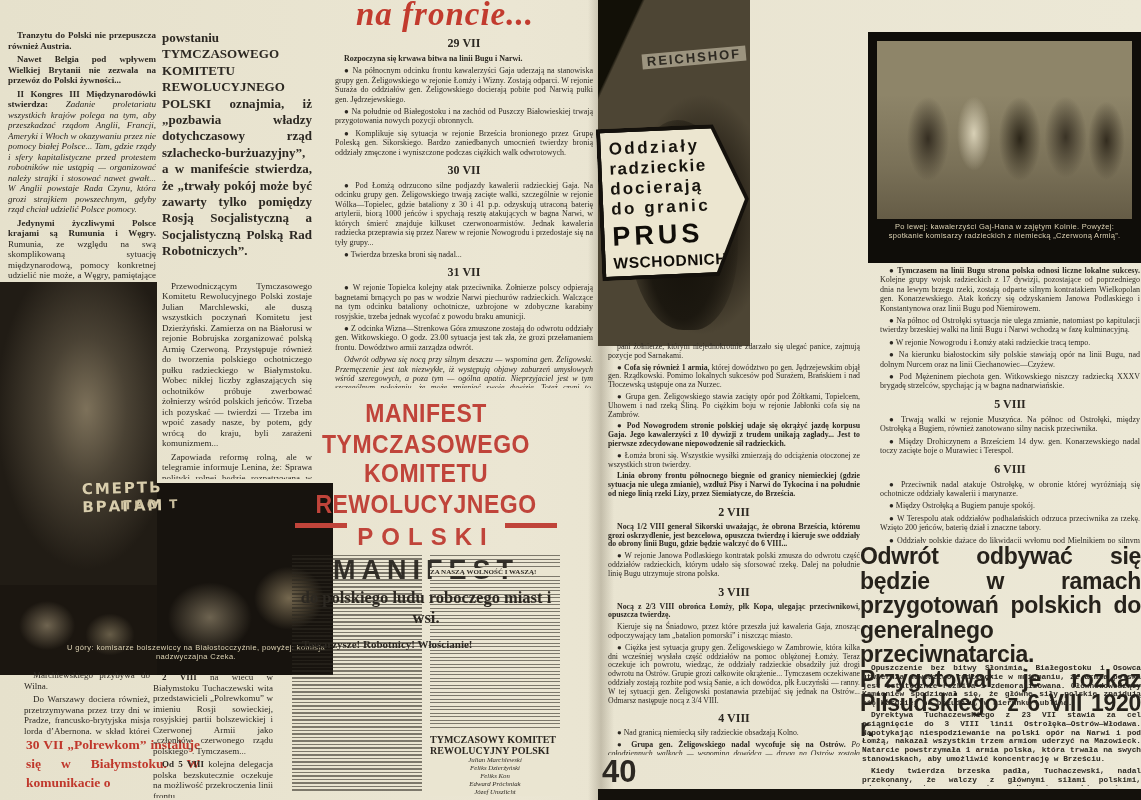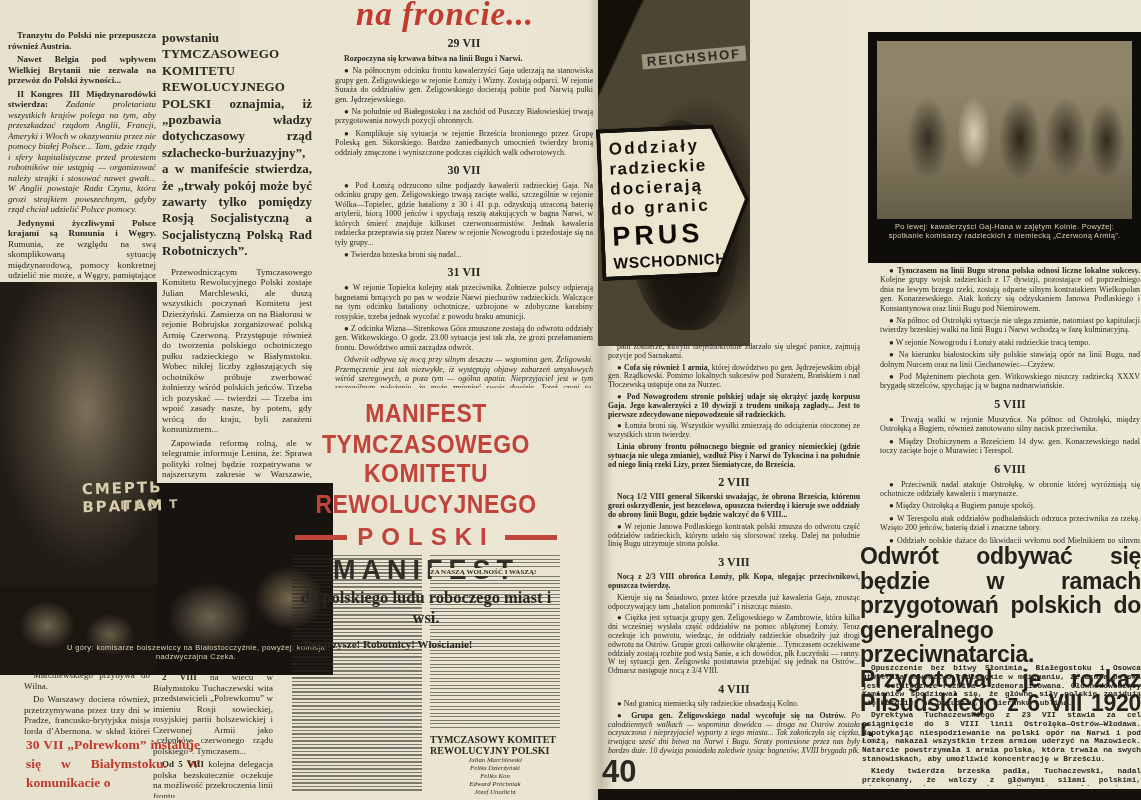--- a/index.html
+++ b/index.html
@@ -10,21 +10,21 @@
   .col{overflow:hidden;}
   p.pp{margin:0 0 3px 0;text-align:justify;text-indent:9px;}
   p.pp strong{font-weight:bold;}
   .fs8 p.pp{font-size:8px;line-height:9.4px;}
   .fs9 p.pp{font-size:9px;line-height:10.5px;}
   .fs78 p.pp{font-size:7.8px;line-height:8.8px;}
   p.pp.s-date{text-align:center;font-weight:bold;font-size:12px;line-height:14px;margin:6px 0 4px;text-indent:0;}
   p.pp.s-b{font-weight:bold;}
   p.pp.s-i{font-style:italic;}
   .s-bi span,.s-ni span{font-style:italic;}
-  p.pp.s-big{font-size:13px;line-height:16.4px;font-weight:bold;text-indent:0;margin-bottom:7px;}
+  p.pp.s-big{font-size:13px;line-height:16.4px;font-weight:bold;text-indent:0;margin-bottom:21px;}
   p.pp.s-sig{font-style:italic;text-align:center;text-indent:0;font-size:6.8px;line-height:8px;margin:0;}
   .photo{background:#221d16;}
   .caption{color:#ddd3b4;font-size:7.5px;line-height:9px;font-family:"Liberation Sans",sans-serif;}
   .sans{font-family:"Liberation Sans",sans-serif;}
   .greek{background:repeating-linear-gradient(to bottom,rgba(44,40,32,.72) 0 1.2px,rgba(44,40,32,0) 1.2px 3.5px);}
 </style>
 </head>
 <body>
 
 <div id="canvas">
@@ -79,21 +79,21 @@
   <div class="abs" style="left:26px;top:735px;width:174px;height:62px;color:#c0382c;font-weight:bold;
               font-size:13.5px;line-height:19px;text-align:justify;">30 VII „Polrewkom” instaluje się w Białymstoku. W komunikacie o</div>
   <div class="abs col fs9" style="left:153px;top:672px;width:120px;height:126px;">
       <p class="pp s-bn"><strong>2 VIII </strong><span>na wiecu w Białymstoku Tuchaczewski wita przedstawicieli „Polrewkomu” w imieniu Rosji sowieckiej, rosyjskiej partii bolszewickiej i Czerwonej Armii jako „członków czerwonego rządu polskiego”. Tymczasem...</span></p>
       <p class="pp s-bn"><strong>Od 5 VIII </strong><span>kolejna delegacja polska bezskutecznie oczekuje na możliwość przekroczenia linii frontu.</span></p>
     </div>
 
   <div class="abs" style="left:288px;top:392px;width:276px;height:406px;">
     <div class="sans" style="color:#c0443a;font-weight:bold;font-size:23px;letter-spacing:.5px;text-align:center;margin-top:10px;transform:scaleY(1.15);">MANIFEST TYMCZASOWEGO</div>
     <div class="sans" style="color:#c0443a;font-weight:bold;font-size:23px;letter-spacing:.5px;text-align:center;margin-top:6px;transform:scaleY(1.15);">KOMITETU REWOLUCYJNEGO</div>
-    <div style="display:flex;align-items:center;justify-content:center;gap:10px;margin-top:7px;">
+    <div style="display:flex;align-items:flex-start;justify-content:center;gap:10px;margin-top:7px;">
       <span style="display:inline-block;width:52px;height:5px;background:#c0443a;"></span>
       <span class="sans" style="color:#c0443a;font-weight:bold;font-size:24px;letter-spacing:8px;">POLSKI</span>
       <span style="display:inline-block;width:52px;height:5px;background:#c0443a;"></span>
     </div>
     <div class="sans" style="color:#33302a;font-weight:bold;font-size:27px;letter-spacing:6px;text-align:center;margin-top:4px;">MANIFEST</div>
     <div style="font-weight:bold;font-size:16.5px;text-align:center;margin-top:2px;">do polskiego ludu roboczego miast i wsi.</div>
     <div style="font-weight:bold;font-size:11px;text-align:left;margin:10px 0 4px 14px;">Towarzysze! Robotnicy! Włościanie!</div>
     <div class="abs greek" style="left:4px;top:163px;width:130px;height:236px;opacity:.8;"></div>
     <div class="abs greek" style="left:142px;top:163px;width:130px;height:174px;opacity:.8;"></div>
     <div class="abs" style="left:142px;top:176px;width:130px;background:#eae5d1;font-weight:bold;font-size:7px;">ZA NASZĄ WOLNOŚĆ I WASZĄ!</div>
@@ -161,20 +161,21 @@
       <p class="pp s-date"><span>6 VIII</span></p>
       <p class="pp s-n"><span>● Przeciwnik nadal atakuje Ostrołękę, w obronie której wyróżniają się ochotnicze oddziały kawalerii i marynarze.</span></p>
       <p class="pp s-n"><span>● Między Ostrołęką a Bugiem panuje spokój.</span></p>
       <p class="pp s-n"><span>● W Terespolu atak oddziałów podhalańskich odrzuca przeciwnika za rzekę. Wzięto 200 jeńców, baterię dział i znaczne tabory.</span></p>
       <p class="pp s-n"><span>● Oddziały polskie dążące do likwidacji wyłomu pod Mielnikiem po silnym kontruderzeniu radzieckim cofają się. Następnego dnia całe prawe skrzydło wojsk Grupy Poleskiej i 4 armia znajdują się w odwrocie.</span></p>
     </div>
 
   <div class="abs col fs78" style="left:608px;top:343px;width:252px;height:412px;">
       <p class="pp s-n"><span>pani żołnierze, którym niejednokrotnie zdarzało się ulegać panice, zajmują pozycje pod Sarnakami.</span></p>
       <p class="pp s-bn"><strong>● Cofa się również 1 armia, </strong><span>której dowództwo po gen. Jędrzejewskim objął gen. Rządkowski. Pomimo lokalnych sukcesów pod Surażem, Brańskiem i nad Tłoczewską ustępuje ona za Nurzec.</span></p>
+      <p class="pp s-n"><span>● Grupa gen. Żeligowskiego stawia zacięty opór pod Żółtkami, Topielcem, Uhowem i nad rzeką Śliną. Po ciężkim boju w rejonie Jabłonki cofa się na Zambrów.</span></p>
       <p class="pp s-b"><span>● Pod Nowogrodem stronie polskiej udaje się okrążyć jazdę korpusu Gaja. Jego kawalerzyści z 10 dywizji z trudem unikają zagłady... Jest to pierwsze zdecydowane niepowodzenie sił radzieckich.</span></p>
       <p class="pp s-n"><span>● Łomża broni się. Wszystkie wysiłki zmierzają do odciążenia otoczonej ze wszystkich stron twierdzy.</span></p>
       <p class="pp s-b"><span>Linia obrony frontu północnego biegnie od granicy niemieckiej (gdzie sytuacja nie ulega zmianie), wzdłuż Pisy i Narwi do Tykocina i na południe od niego linią rzeki Lizy, przez Siemiatycze, do Brześcia.</span></p>
       <p class="pp s-date"><span>2 VIII</span></p>
       <p class="pp s-b"><span>Nocą 1/2 VIII generał Sikorski uważając, że obrona Brześcia, któremu grozi oskrzydlenie, jest bezcelowa, opuszcza twierdzę i kieruje swe oddziały do obrony linii Bugu, gdzie będzie walczyć do 6 VIII...</span></p>
       <p class="pp s-n"><span>● W rejonie Janowa Podlaskiego kontratak polski zmusza do odwrotu część oddziałów radzieckich, którym udało się sforsować rzekę. Dalej na południe linię Bugu utrzymuje strona polska.</span></p>
       <p class="pp s-date"><span>3 VIII</span></p>
       <p class="pp s-b"><span>Nocą z 2/3 VIII obrońca Łomży, płk Kopa, ulegając przeciwnikowi, opuszcza twierdzę.</span></p>
       <p class="pp s-n"><span>Kieruje się na Śniadowo, przez które przeszła już kawaleria Gaja, znosząc odpoczywający tam „batalion pomorski” i niszcząc miasto.</span></p>
       <p class="pp s-n"><span>● Ciężka jest sytuacja grupy gen. Żeligowskiego w Zambrowie, która kilka dni wcześniej wysłała część oddziałów na pomoc oblężonej Łomży. Teraz oczekuje ich powrotu, wiedząc, że oddziały radzieckie obsadziły już drogi odwrotu na Ostrów. Grupie grozi całkowite okrążenie... Tymczasem oczekiwane oddziały zostają rozbite pod wsią Sanie, a ich dowódca, płk Łuczyński — ranny. W tej sytuacji gen. Żeligowski postanawia przebijać się jednak na Ostrów... Odmarsz następuje nocą z 3/4 VIII.</span></p>

